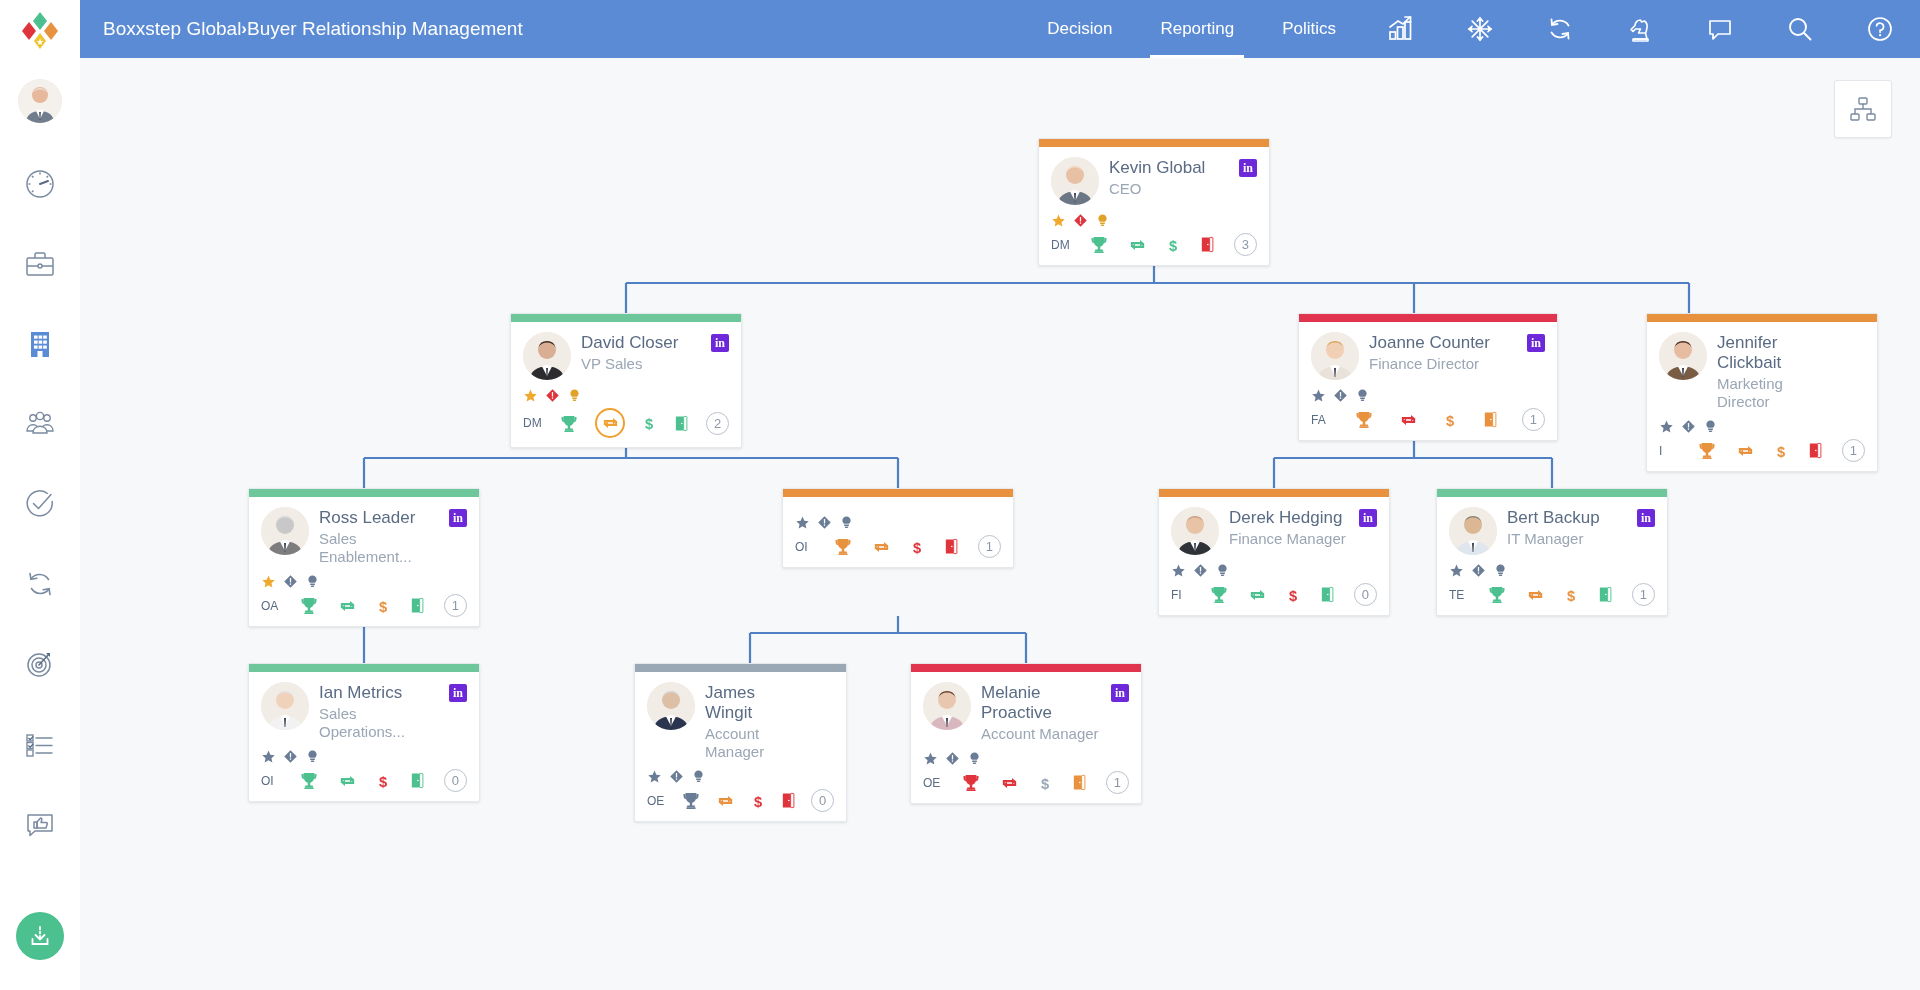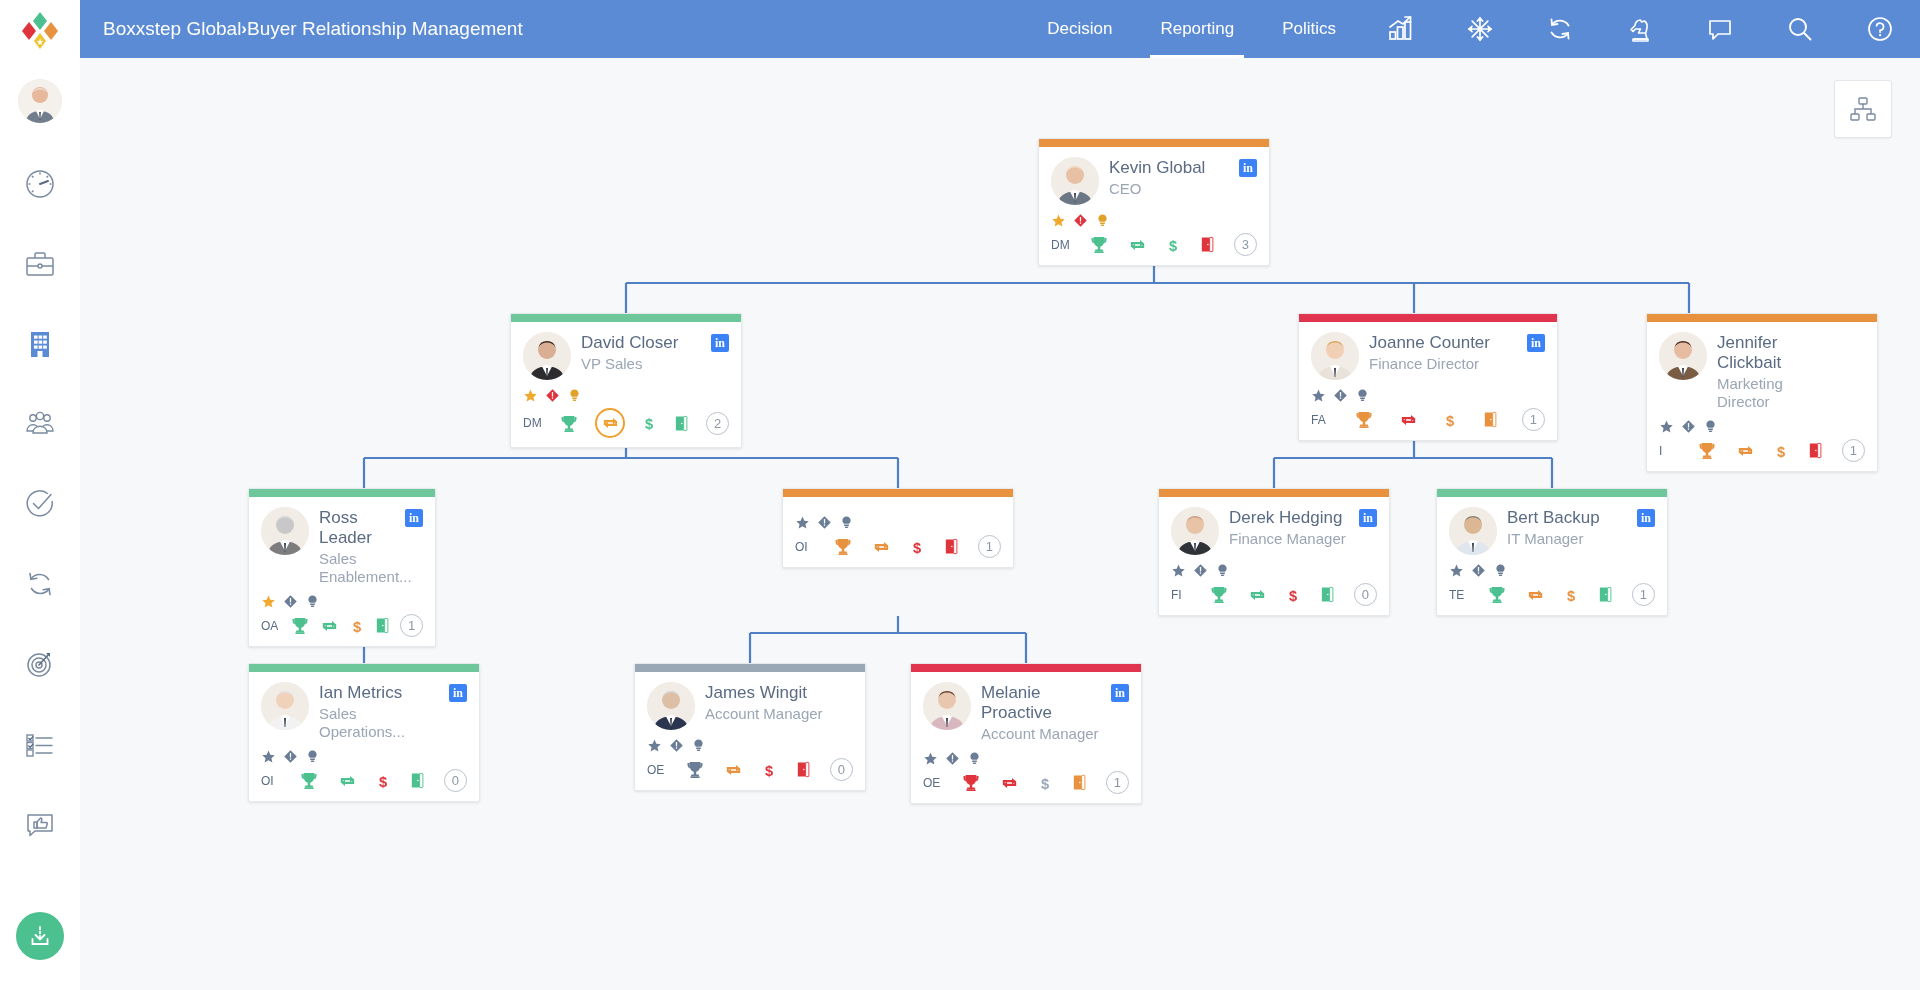--- a/index.html
+++ b/index.html
@@ -112,21 +112,21 @@
   }
   .avatar svg { display:block; }
   .who { flex:1 1 auto; min-width:0; padding-top:1px; }
   .pname {
     font-size:17px; color:#5a6b84; line-height:20px;
     white-space:normal; word-break:break-word;
   }
   .ptitle { font-size:15px; color:#9aa6b4; line-height:18px; margin-top:2px; }
   .li-badge {
     flex:0 0 auto; width:18px; height:18px; border-radius:2px;
-    background:#3b82f6; color:#fff; font-size:12px; font-weight:bold;
+    background:#6d28d9; color:#fff; font-size:12px; font-weight:bold;
     display:flex; align-items:center; justify-content:center;
     line-height:1; margin-top:2px; font-family:"Liberation Serif", serif;
   }
   .li-badge.hidden { visibility:hidden; }
 
   .row-badges { display:flex; align-items:center; gap:7px; margin-top:7px; height:16px; }
   .row-icons {
     display:flex; align-items:center; margin-top:5px;
     justify-content:space-between;
   }
@@ -653,21 +653,21 @@
                 <svg width="17" height="21" viewBox="0 0 24 24">
                   <rect x="4" y="2" width="11" height="20" rx="0.8" fill="#e0343c"></rect>
                   <rect x="15" y="2" width="4.6" height="20" rx="0.8" fill="#ffffff" stroke="#e0343c" stroke-width="1.3"></rect>
                   <circle cx="12.4" cy="12" r="1.15" fill="#ffffff"></circle>
                 </svg>
               </span>
               <span class="count">1</span>
             </div>
           </div>
         </div>
-        <div class="card" style="left: 168px; top: 430px; width: 188px;">
+        <div class="card" style="left: 168px; top: 430px; width: 232px;">
           <div class="card-top" style="background:#6ec79a"></div>
           <div class="card-body">
             <div class="card-head">
               <div class="avatar">
                 <svg width="48" height="48" viewBox="0 0 48 48">
                   <circle cx="24" cy="24" r="24" fill="#f2ece6"></circle>
                   <circle cx="24" cy="18" r="9" fill="#c8c8c8"></circle>
                   <path d="M24 9 a9 9 0 0 1 8.6 6.4 a10 10 0 0 0 -17.2 0 A9 9 0 0 1 24 9z" fill="#dcdcdc"></path>
                   <path d="M7 48 c0-9 7-13.5 17-13.5 S41 39 41 48z" fill="#7d7d7d"></path>
                   <path d="M19 34.5 l5 9.5 l5-9.5 l-3.6-1.6 h-2.8z" fill="#fdfdfd"></path>
@@ -1001,21 +1001,21 @@
                 <svg width="17" height="21" viewBox="0 0 24 24">
                   <rect x="4" y="2" width="11" height="20" rx="0.8" fill="#4cc08e"></rect>
                   <rect x="15" y="2" width="4.6" height="20" rx="0.8" fill="#ffffff" stroke="#4cc08e" stroke-width="1.3"></rect>
                   <circle cx="12.4" cy="12" r="1.15" fill="#ffffff"></circle>
                 </svg>
               </span>
               <span class="count">0</span>
             </div>
           </div>
         </div>
-        <div class="card" style="left: 554px; top: 605px; width: 232px;">
+        <div class="card" style="left: 554px; top: 605px; width: 213px;">
           <div class="card-top" style="background:#9aa7b5"></div>
           <div class="card-body">
             <div class="card-head">
               <div class="avatar">
                 <svg width="48" height="48" viewBox="0 0 48 48">
                   <circle cx="24" cy="24" r="24" fill="#f2ece6"></circle>
                   <circle cx="24" cy="18" r="9" fill="#ddbfa6"></circle>
                   <path d="M24 9 a9 9 0 0 1 8.6 6.4 a10 10 0 0 0 -17.2 0 A9 9 0 0 1 24 9z" fill="#d8d8d8"></path>
                   <path d="M7 48 c0-9 7-13.5 17-13.5 S41 39 41 48z" fill="#2b3550"></path>
                   <path d="M19 34.5 l5 9.5 l5-9.5 l-3.6-1.6 h-2.8z" fill="#fdfdfd"></path>

